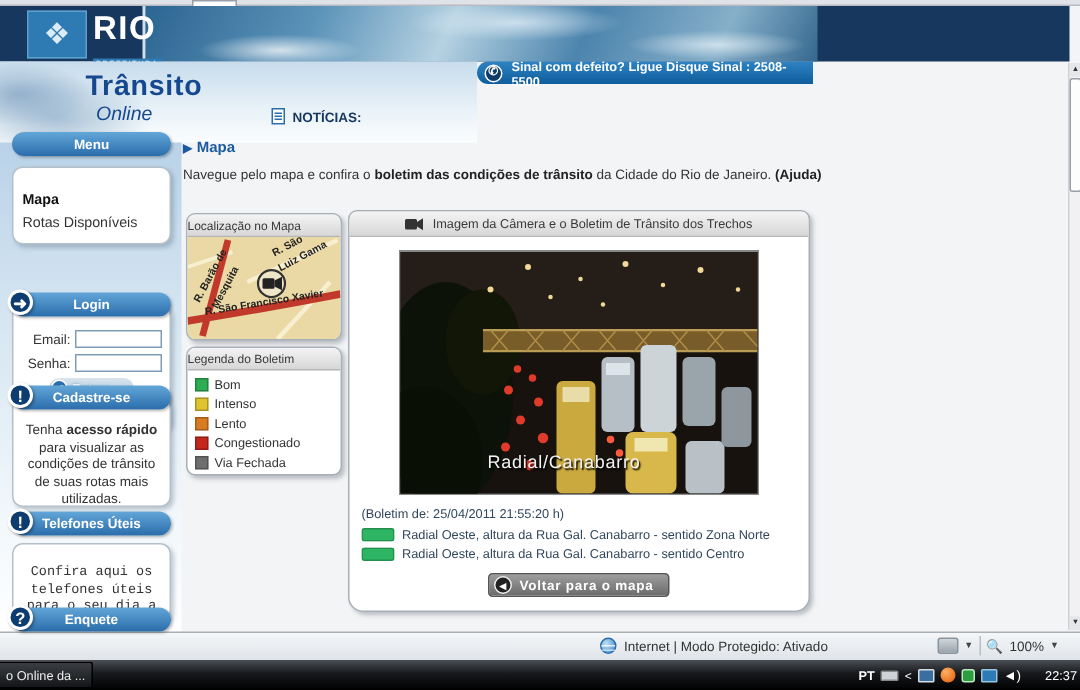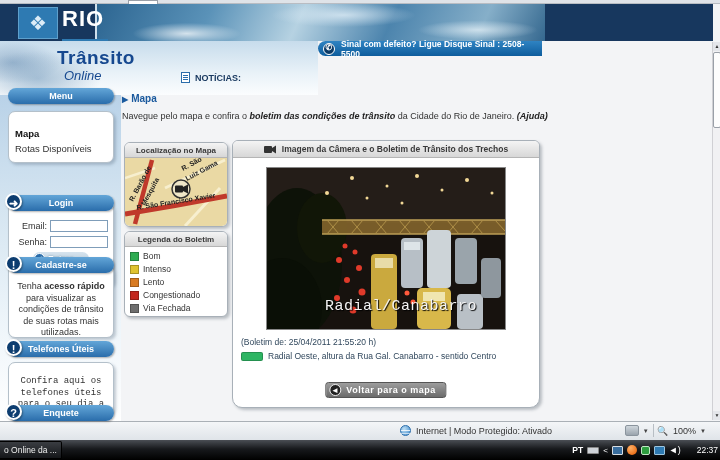--- a/index.html
+++ b/index.html
@@ -66,36 +66,36 @@
   .entrar span { color:#fff; font-size:8.5px; font-weight:bold; text-shadow:0 0 2px #5a87a8; }
   .login-links { text-align:center; font-size:9px; color:#335; }
   .login-links div { cursor:pointer; padding:1px 0; }
   .info-body { padding:5px 4px; font-size:9px; color:#333; text-align:center; line-height:11.5px; }
   .info-body .cta { font-weight:bold; margin-top:3px; }
 
   
   .crumb { position:absolute; left:122px; top:93px; color:#1b5a9e; font-size:10px; font-weight:bold; }
   .crumb .arr { color:#1b5a9e; font-size:8px; margin-right:3px; }
   .intro { position:absolute; left:122px; top:111px; font-size:9px; color:#333; width:430px; }
-  .intro b { color:#222;font-style:italic; }
+  .intro b { color:#222; }
 
   .graybox { position:absolute; background:#fff; border:1px solid #a8b0b8; border-radius:6px; box-shadow:2px 2px 3px rgba(100,110,120,0.4); overflow:hidden; }
-  .gray-hd { height:15px; background:linear-gradient(180deg,#f4f4f4,#d7d7d7); border-bottom:1px solid #b5b5b5; color:#3a3a3a; font-size:8px; font-weight:bold; text-align:center; line-height:15px; }
+  .gray-hd { height:15px; background:linear-gradient(180deg,#f4f4f4,#d7d7d7); border-bottom:1px solid #b5b5b5; color:#3a3a3a; font-size:8px; font-weight:normal; text-align:left; line-height:15px; }
 
   #loc-box { left:124px; top:142px; width:104px; height:85px; }
   #legend-box { left:124px; top:231px; width:104px; height:86px; }
   .legend-rows { padding:4px 0 0 5px; }
   .lrow { display:flex; align-items:center; margin-bottom:3px; font-size:8.5px; color:#333; }
   .lswatch { width:9px; height:9px; margin-right:4px; border:1px solid rgba(0,0,0,0.25); }
 
   #cam-panel { left:232px; top:140px; width:308px; height:268px; border-radius:6px 6px 10px 10px; }
   #cam-panel .gray-hd { height:17px; line-height:17px; font-size:8.5px; display:flex; align-items:center; justify-content:center; }
   .cam-glyph { display:inline-block; margin-right:5px; }
   .cam-img { position:absolute; left:33px; top:26px; width:240px; height:163px; border:1px solid #888; background:#15110d; }
-  .cam-caption { position:absolute; left:58px; bottom:14px; color:#f4f4f4; font-family:Liberation Mono, monospace; font-size:15px; text-shadow:1px 1px 1px #000; letter-spacing:0.5px; }
+  .cam-caption { position:absolute; left:58px; bottom:14px; color:#f4f4f4; font-family:Liberation Sans, sans-serif; font-size:12px; text-shadow:1px 1px 1px #000; letter-spacing:0.5px; }
   .bulletin { position:absolute; left:8px; top:196px; font-size:8.5px; color:#30475c; }
   .b-time { margin-bottom:4px; }
   .b-row { display:flex; align-items:center; margin-bottom:3px; }
   .b-swatch { width:22px; height:9px; border-radius:2px; margin-right:5px; border:1px solid rgba(0,0,0,0.2); }
   .voltar { position:absolute; left:50%; transform:translateX(-50%); bottom:9px; height:16px; padding:0 10px 0 3px; display:flex; align-items:center; background:linear-gradient(180deg,#9d9d9d,#6b6b6b); border:1px solid #555; border-radius:3px; cursor:pointer; }
   .voltar .vic { width:12px; height:12px; border-radius:50%; background:#222; border:1px solid #eee; color:#fff; font-size:8px; line-height:12px; text-align:center; margin-right:5px; }
   .voltar span { color:#fff; font-size:9px; font-weight:bold; letter-spacing:0.5px;text-align:center; }
 
   
   .scrollbar { position:absolute; right:0px; top:42px; width:8px; height:378px; background:#f1f1f3; border-left:1px solid #d0d0d4; }
@@ -333,20 +333,24 @@
             <circle cx="146" cy="134" r="2.5" fill="#ff5a3c"></circle>
         </g>
       </svg>
       <div class="cam-caption">Radial/Canabarro</div>
     </div>
 
     <div class="bulletin">
       <div class="b-time">(Boletim de: 25/04/2011 21:55:20 h)</div>
       <div class="b-row">
         <span class="b-swatch" style="background-color: rgb(46, 181, 99);"></span>
+        <span>Radial Oeste, altura da Rua Gal. Canabarro - sentido Zona Norte</span>
+      </div>
+      <div class="b-row">
+        <span class="b-swatch" style="background-color: rgb(46, 181, 99);"></span>
         <span>Radial Oeste, altura da Rua Gal. Canabarro - sentido Centro</span>
       </div>
     </div>
 
     <button class="voltar">
       <span class="vic">◄</span>
       <span>Voltar para o mapa</span>
     </button>
   </div>
 

